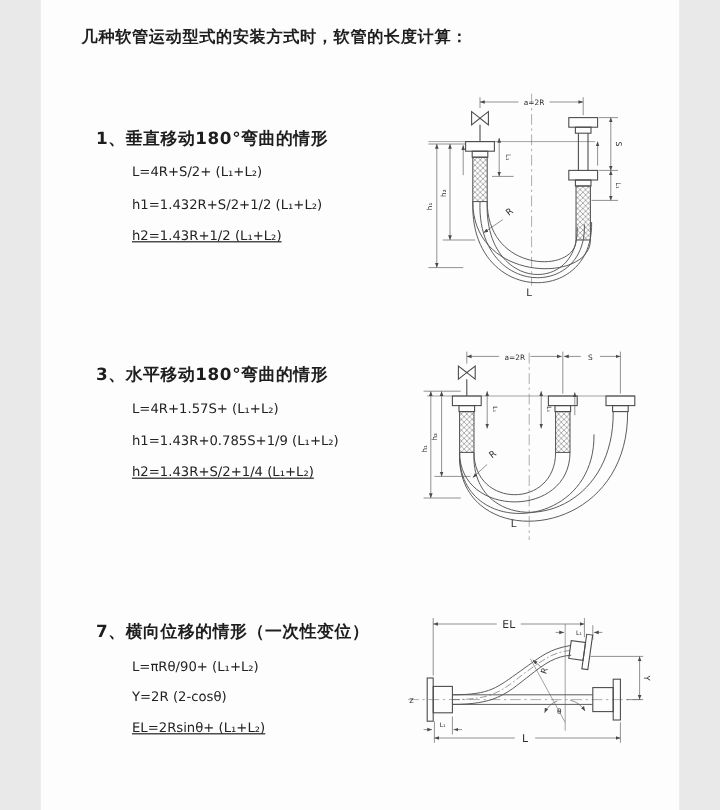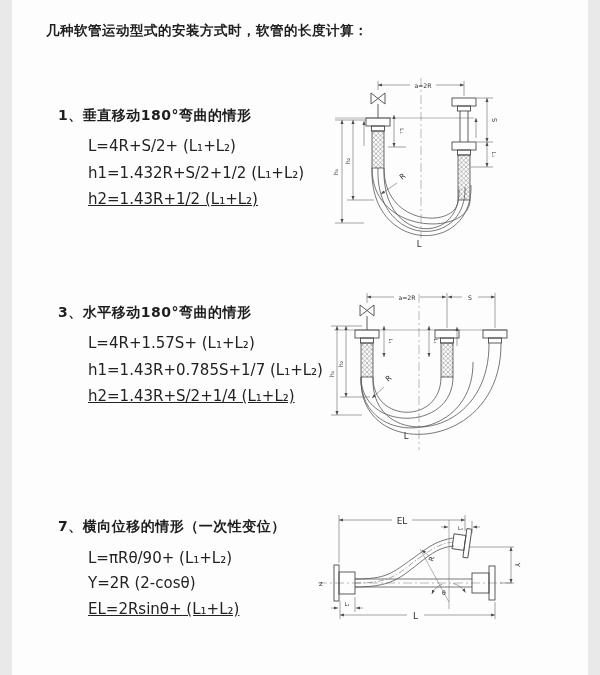--- a/index.html
+++ b/index.html
@@ -1,24 +1,24 @@
 <!DOCTYPE html>
 <html><head>
 <meta charset="utf-8">
 <style>
   html,body{margin:0;padding:0;background:#e9e9e9;}
   .page{
-    position:relative;width:576px;height:675px;background:#fdfdfd;
+    position:relative;width:532px;height:675px;background:#fdfdfd;
     font-family:"DejaVu Sans","Liberation Sans",sans-serif;color:#1e1e1e;
     overflow:hidden;margin:0 auto;
   }
   .title{position:absolute;left:34px;top:22px;font-size:13.5px;font-weight:bold;letter-spacing:.5px;}
   .section{position:absolute;left:46px;}
   .sec-heading{position:absolute;left:0;top:0;font-size:14px;font-weight:bold;letter-spacing:.5px;white-space:nowrap;}
-  .formula{position:absolute;left:30px;font-size:15px;white-space:nowrap;color:#222;}
+  .formula{position:absolute;left:30px;font-size:11px;white-space:nowrap;color:#222;}
   #s1{top:107px;} #s2{top:304px;} #s3{top:518px;}
   .f0{top:30px;} .f1{top:57px;text-align:center;} .f2{top:83px;text-decoration:underline;}
   #s3 .f0{top:31px;} #s3 .f1{top:56px;} #s3 .f2{top:82px;}
   svg{position:absolute;overflow:visible;}
   #svg1{left:310px;top:68px;}
   #svg2{left:310px;top:282px;}
   #svg3{left:300px;top:505px;}
   svg text{fill:#2d2d2d;font-family:"DejaVu Sans","Liberation Sans",sans-serif;}
   .shape{stroke:#4a4a4a;stroke-width:.9;fill:none;}
   .hose{stroke:#555;stroke-width:.8;fill:none;}
@@ -37,21 +37,21 @@
   <div class="section" id="s1">
     <div class="sec-heading">1、垂直移动180°弯曲的情形</div>
     <div class="formula f0">L=4R+S/2+ (L₁+L₂)</div>
     <div class="formula f1">h1=1.432R+S/2+1/2 (L₁+L₂)</div>
     <div class="formula f2">h2=1.43R+1/2 (L₁+L₂)</div>
   </div>
 
   <div class="section" id="s2">
     <div class="sec-heading">3、水平移动180°弯曲的情形</div>
     <div class="formula f0">L=4R+1.57S+ (L₁+L₂)</div>
-    <div class="formula f1">h1=1.43R+0.785S+1/7 (L₁+L₂)</div>
+    <div class="formula f1">h1=1.43R+0.785S+1/9 (L₁+L₂)</div>
     <div class="formula f2">h2=1.43R+S/2+1/4 (L₁+L₂)</div>
   </div>
 
   <div class="section" id="s3">
     <div class="sec-heading">7、横向位移的情形（一次性变位）</div>
     <div class="formula f0">L=πRθ/90+ (L₁+L₂)</div>
     <div class="formula f1">Y=2R (2-cosθ)</div>
     <div class="formula f2">EL=2Rsinθ+ (L₁+L₂)</div>
   </div>
 

